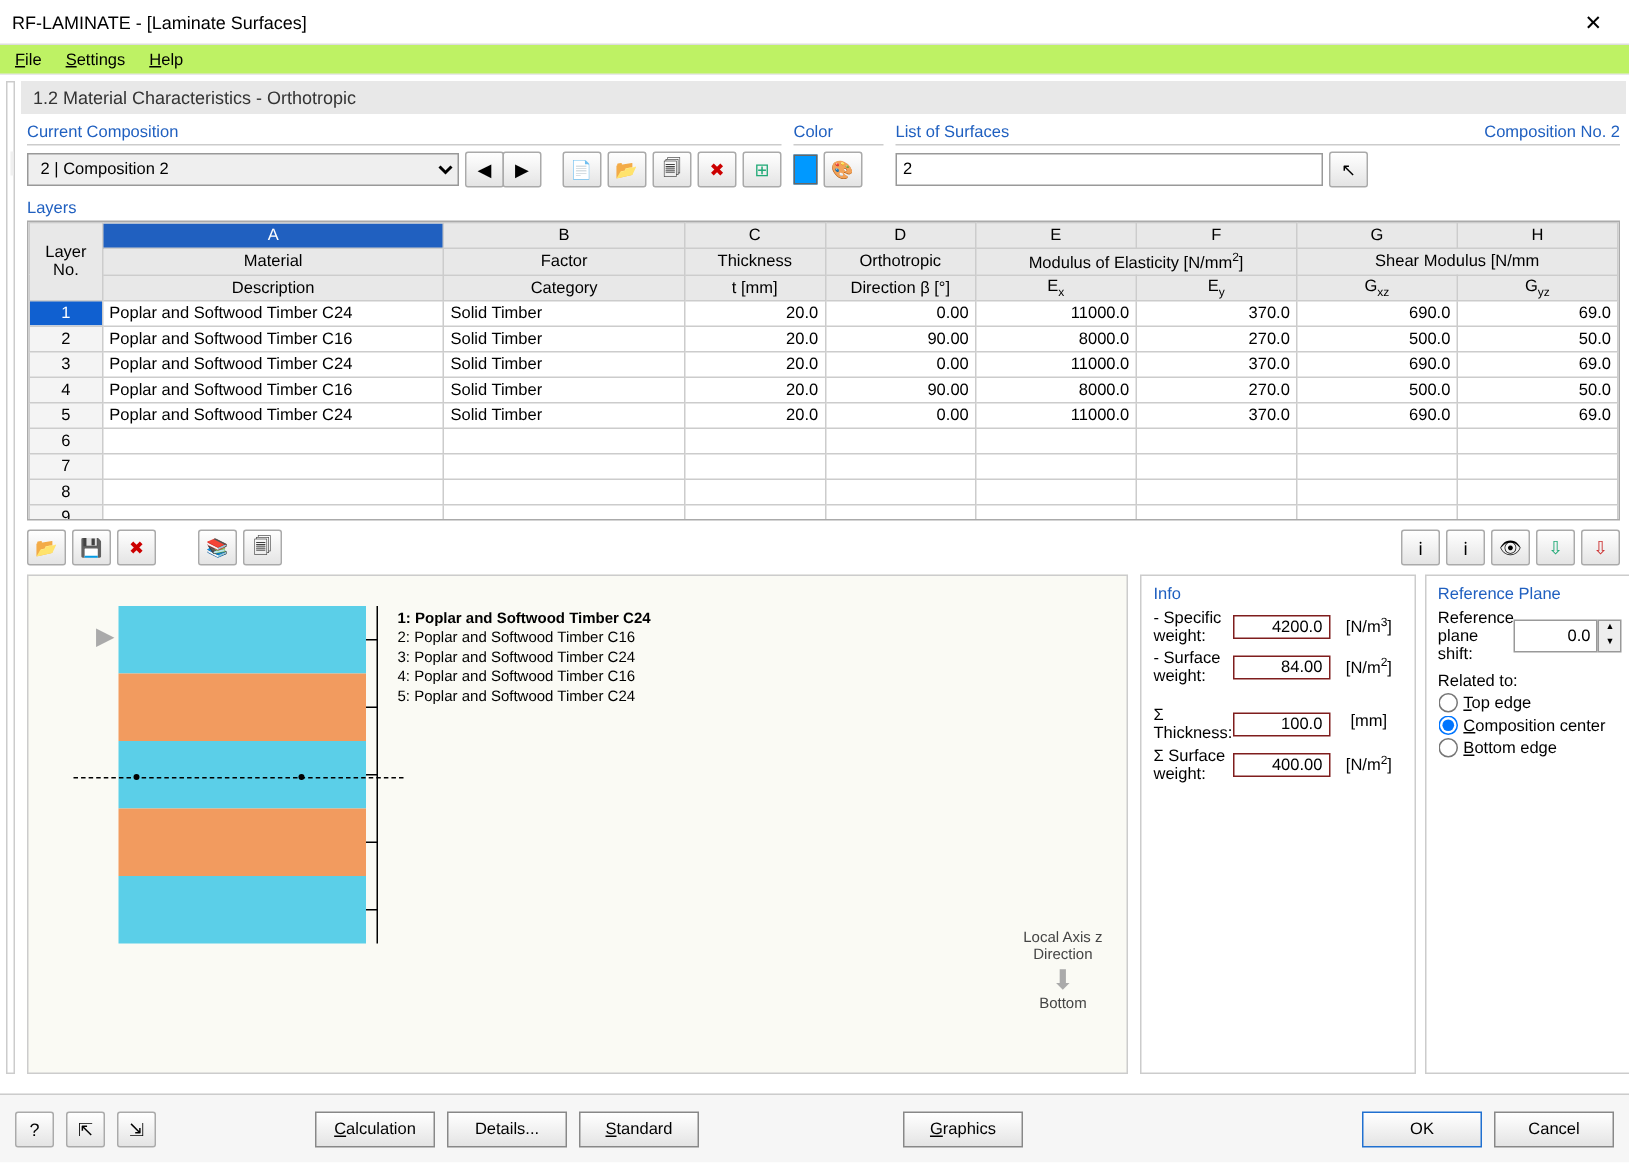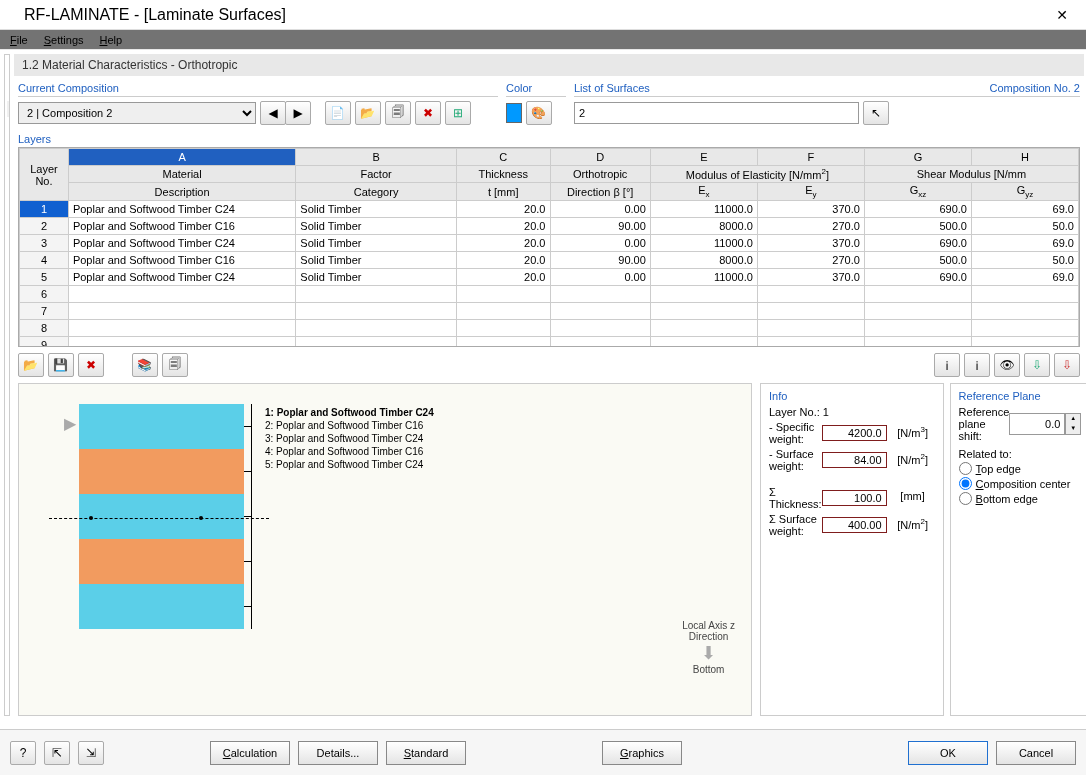--- a/index.html
+++ b/index.html
@@ -1,43 +1,43 @@
 <!DOCTYPE html>
 <html><head>
 <meta charset="utf-8">
 <style>
 * { box-sizing: border-box; margin: 0; padding: 0; }
 body { font-family: "Segoe UI", Tahoma, sans-serif; font-size: 11px; background: #fff; color: #000; width: 1086px; height: 775px; overflow: hidden; position: relative; }
 
 .titlebar { height: 30px; background: #fff; border-bottom: 1px solid #ddd; display: flex; align-items: center; padding: 0 8px; justify-content: space-between; }
-.titlebar .title { font-size: 16px; margin-left: 16px; }
+.titlebar .title { font-size: 12px; }
 .titlebar .close { font-size: 14px; cursor: pointer; padding: 4px 10px; }
 
-.menubar { height: 20px; background: #737373; border-bottom: 1px solid #e8e8e8; display: flex; align-items: center; padding: 0 4px; gap: 4px; }
+.menubar { height: 20px; background: #bef264; border-bottom: 1px solid #e8e8e8; display: flex; align-items: center; padding: 0 4px; gap: 4px; }
 .menubar span { padding: 2px 6px; cursor: pointer; }
 .menubar span u { text-decoration: underline; }
 
 .main { display: flex; height: 670px; }
 
 .tree { width: 180px; border: 1px solid #ccc; margin: 4px; padding: 2px; overflow: hidden; }
 .tree-root { padding: 2px 4px; }
 .tree-item { padding: 2px 4px 2px 18px; position: relative; cursor: pointer; white-space: nowrap; }
 .tree-item::before { content: ""; position: absolute; left: 6px; top: 8px; width: 6px; height: 1px; border-top: 1px dotted #999; }
 .tree-item.selected { background: #f0f0f0; }
 
 .content { flex: 1; margin: 4px 4px 4px 0; display: flex; flex-direction: column; }
 .panel-title { background: #e8e8e8; padding: 4px 8px; font-size: 12px; color: #333; }
 
 .row1 { display: flex; gap: 8px; margin-top: 6px; padding: 0 4px; }
 .group-label { color: #2060c0; font-size: 11px; margin-bottom: 2px; }
 .group { display: flex; flex-direction: column; }
 .group-body { display: flex; align-items: center; gap: 4px; border-top: 1px solid #ccc; padding-top: 4px; }
 
 select, input[type=text] { border: 1px solid #999; padding: 2px 4px; font-size: 11px; height: 22px; }
-.combo { width: 238px; }
+.combo { width: 288px; }
 .surf-input { width: 285px; }
 
 .icon-btn { width: 26px; height: 24px; border: 1px solid #aaa; background: linear-gradient(#fff,#e4e4e4); display: inline-flex; align-items: center; justify-content: center; cursor: pointer; font-size: 12px; border-radius: 2px; }
 .color-swatch { width: 16px; height: 20px; background: #0099ff; border: 1px solid #666; }
 
 .layers-label { color: #2060c0; margin: 8px 4px 2px; }
 .table-wrap { border: 1px solid #aaa; margin: 0 4px; overflow: hidden; height: 200px; position: relative; }
 .grid { border-collapse: collapse; width: 1060px; font-size: 11px; }
 .grid th, .grid td { border: 1px solid #ccc; padding: 1px 4px; height: 17px; }
 .grid th { background: #f4f4f4; font-weight: normal; text-align: center; }
@@ -340,23 +340,20 @@
           <div>Direction</div>
           <div class="axis-arrow">⬇</div>
           <div>Bottom</div>
         </div>
       </div>
 
       <div class="info-col">
         <div class="info-box">
           <div class="hdr">Info</div>
           <div class="info-line">
-              <span><span>Layer No.:</span> <span>1</span></span>
-            </div>
-          <div class="info-line">
             <span>- Specific weight:</span>
             <span style="display:flex">
                 <span class="val">4200.0</span>
                 <span class="unit">[N/m<sup>3</sup>]</span>
               </span>
           </div>
           <div class="info-line">
             <span>- Surface weight:</span>
             <span style="display:flex">
                 <span class="val">84.00</span>

